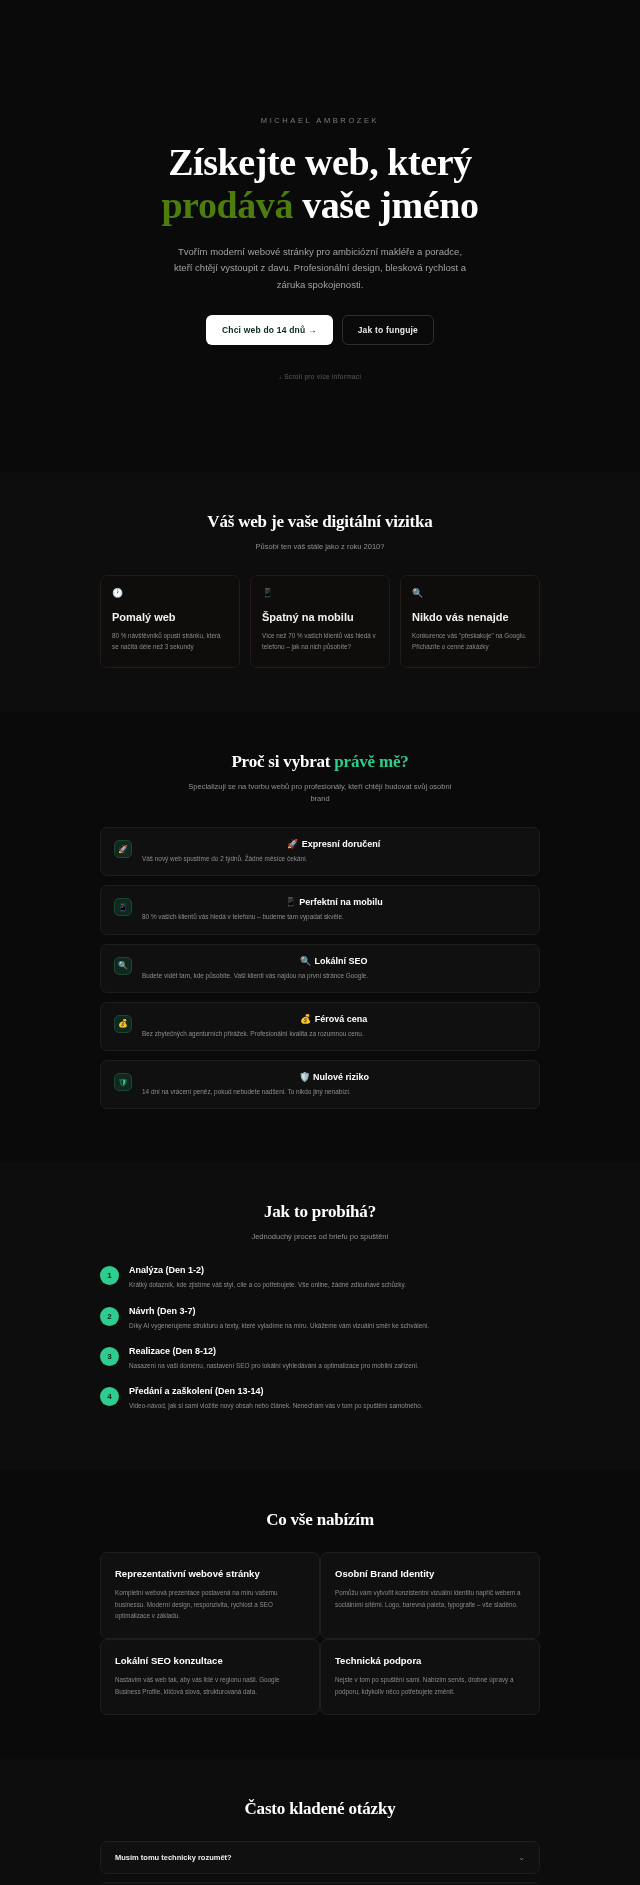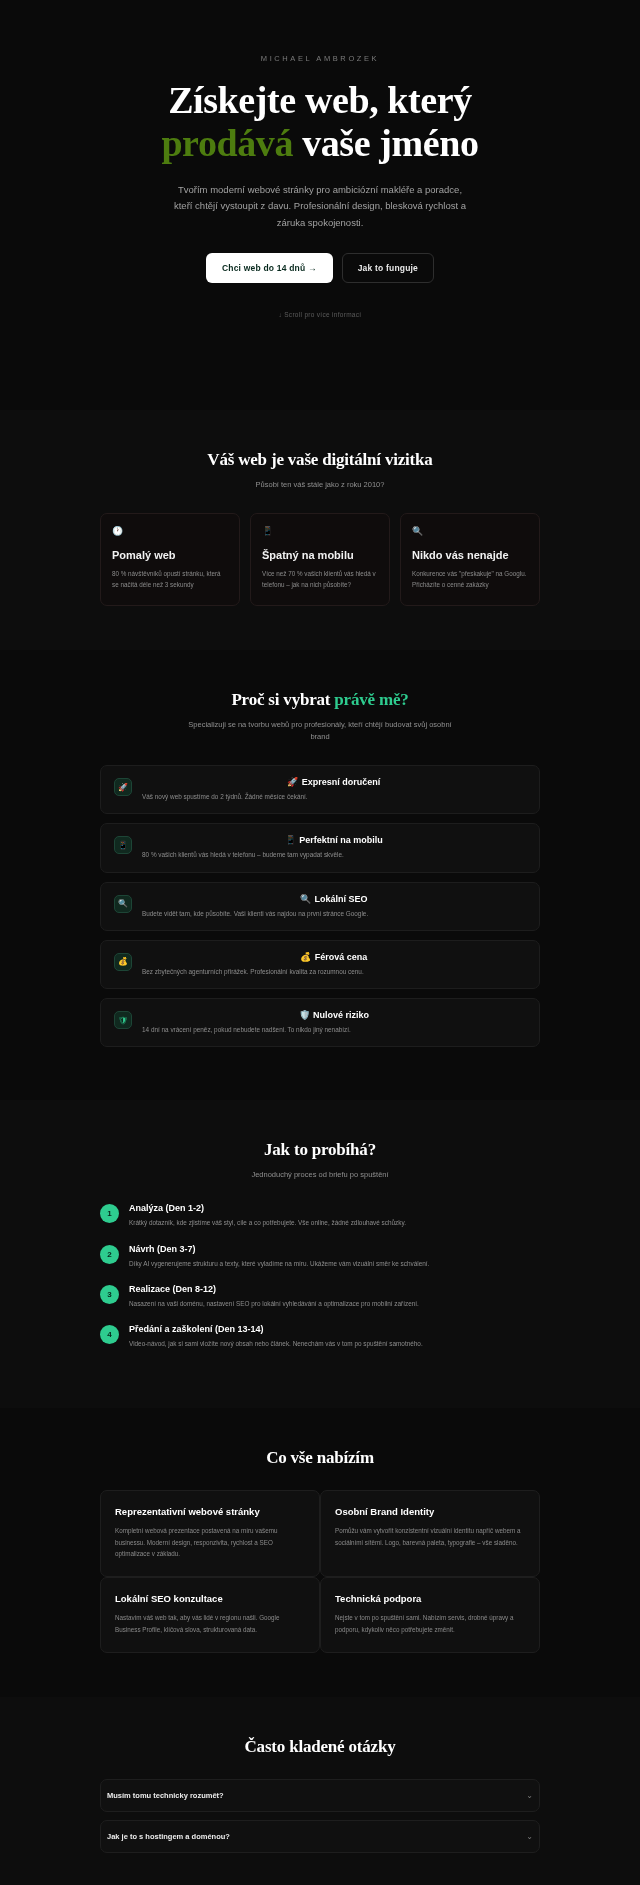--- a/index.html
+++ b/index.html
@@ -12,21 +12,21 @@
   body { width: 640px; overflow-x: hidden; }
 
   
   section { width: 640px; position: relative; }
   .sec-dark   { background: #0a0a0a; }
   .sec-darker { background: #0d0d0d; }
 
   
   .hero {
     background: #0a0a0a;
-    padding: 54px 0 92px;
+    padding: 116px 0 92px;
     text-align: center;
   }
   .eyebrow {
     font-size: 7.5px;
     letter-spacing: 2.6px;
     color: #7b7b7b;
     text-transform: uppercase;
     font-weight: 500;
     margin-bottom: 16px;
   }
@@ -155,21 +155,21 @@
     padding: 15px 14px 17px;
   }
   .svc-card h3 { font-size: 9.5px; color: #ffffff; font-weight: 700; margin-bottom: 8px; }
   .svc-card p  { font-size: 6.3px; color: #8a8a8a; line-height: 1.8; }
 
   
   .faq-item {
     background: #101010;
     border: 1px solid #1e1e1e;
     border-radius: 7px;
-    padding: 11px 6px;
+    padding: 11px 14px;
     margin-bottom: 8px;
     display: flex; align-items: center; justify-content: space-between;
     cursor: pointer;
     gap: 16px;
   }
   .faq-item span.q { font-size: 7.5px; color: #ededed; font-weight: 700; }
   .faq-item .chev  { font-size: 8px; color: #7a7a7a; line-height: 1; }
 </style>
 </head>
 <body>

